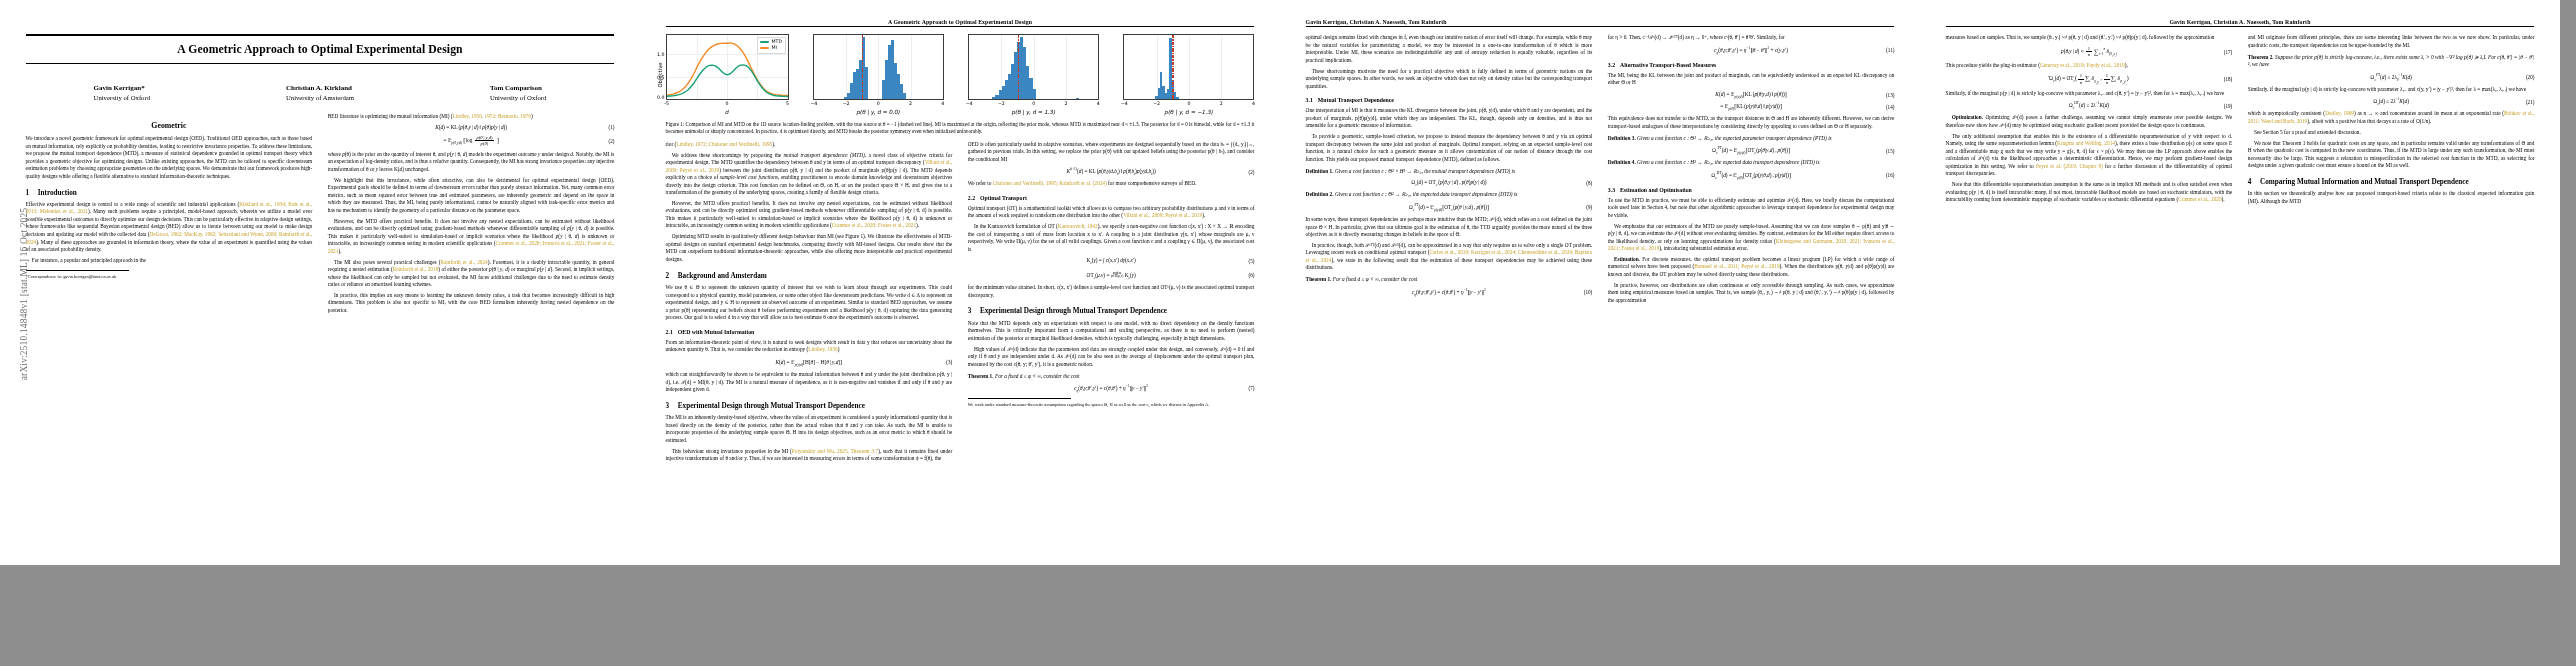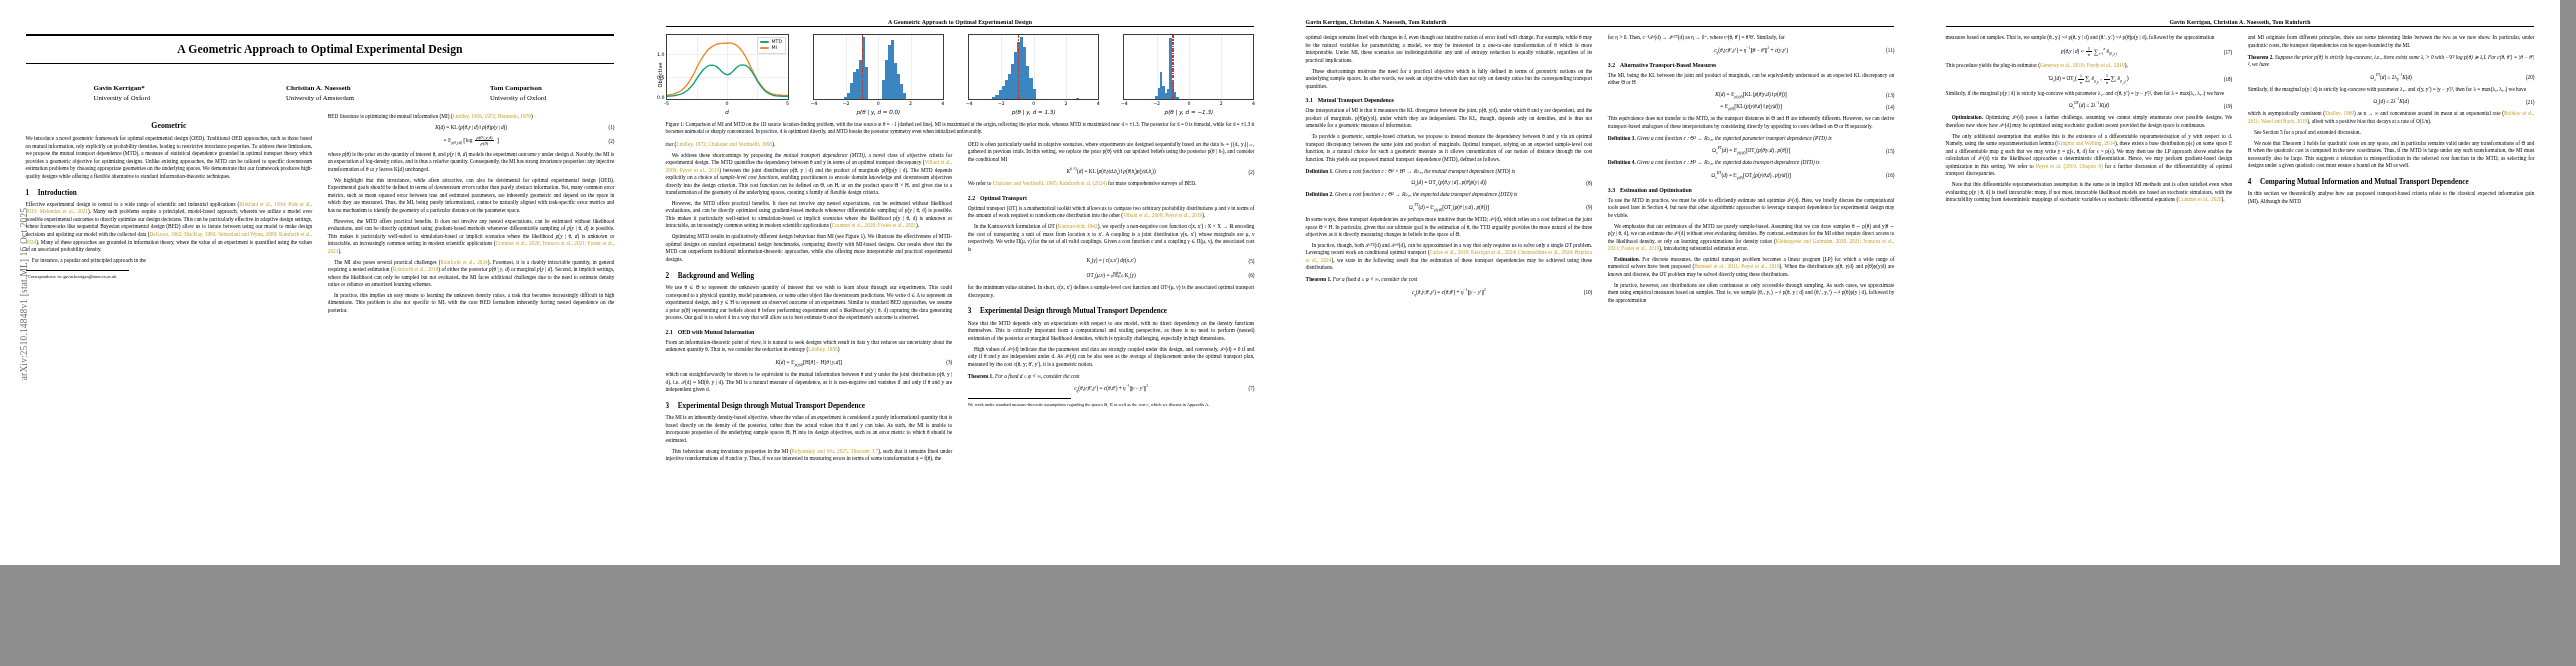--- a/index.html
+++ b/index.html
@@ -186,21 +186,21 @@
     <div class="title-rule-top"></div>
     <div class="paper-title">A Geometric Approach to Optimal Experimental Design</div>
     <div class="title-rule-bot"></div>
 
     <div class="authors">
       <div>
         <div class="author-name">Gavin Kerrigan*</div>
         <div class="author-affil">University of Oxford</div>
       </div>
       <div>
-        <div class="author-name">Christian A. Naesseth</div>
+        <div class="author-name">Christian A. Kirkland</div>
         <div class="author-affil">University of Amsterdam</div>
       </div>
       <div>
         <div class="author-name">Tom Comparison</div>
         <div class="author-affil">University of Oxford</div>
       </div>
     </div>
 
     <div class="cols">
 
@@ -385,21 +385,21 @@
 
       <div class="col">
         <p class="body"><span>rior (</span><span class="cite">Lindley, 1972; Chaloner and Verdinelli, 1995</span><span>).</span></p>
 
         <p class="body ind"><span>We address these shortcomings by proposing the </span><span class="it">mutual transport dependence (MTD)</span><span>, a novel class of objective criteria for experimental design. The MTD quantifies the dependency between θ and y in terms of an optimal transport discrepancy (</span><span class="cite">Villani et al., 2009; Peyré et al., 2019</span><span>) between the joint distribution p(θ, y | d) and the product of marginals p(θ)p(y | d). The MTD depends explicitly on a choice of </span><span class="it">sample-level cost functions</span><span>, enabling practitioners to encode domain knowledge and downstream objectives directly into the design criterion. This cost function can be defined on Θ, on Η, or on the product space Θ × Η, and gives rise to a transformation of the geometry of the underlying spaces, creating a family of flexible design criteria.</span></p>
 
         <p class="body ind"><span>However, the MTD offers practical benefits. It does not involve any nested expectations, can be estimated without likelihood evaluations, and can be directly optimized using gradient-based methods whenever differentiable sampling of p(y | θ, d) is possible. This makes it particularly well-suited to simulation-based or implicit scenarios where the likelihood p(y | θ, d) is unknown or intractable, an increasingly common setting in modern scientific applications (</span><span class="cite">Cranmer et al., 2020; Foster et al., 2021</span><span>).</span></p>
 
         <p class="body ind">Optimizing MTD results in qualitatively different design behaviour than MI (see Figure 1). We illustrate the effectiveness of MTD-optimal designs on standard experimental design benchmarks, comparing directly with MI-based designs. Our results show that the MTD can outperform traditional information-theoretic approaches, while also offering more interpretable and practical experimental designs.</p>
 
-        <h2 class="sec"><span class="num">2</span><span>Background and Welling</span></h2>
+        <h2 class="sec"><span class="num">2</span><span>Background and Amsterdam</span></h2>
         <p class="body">We use θ ∈ Θ to represent the unknown quantity of interest that we wish to learn about through our experiments. This could correspond to a physical quantity, model parameters, or some other object like downstream predictions. We write d ∈ Δ to represent an experimental design, and y ∈ Η to represent an observed outcome of an experiment. Similar to standard BED approaches, we assume a prior p(θ) representing our beliefs about θ before performing experiments and a likelihood p(y | θ, d) capturing the data generating process. Our goal is to select d in a way that will allow us to best estimate θ once the experiment's outcome is observed.</p>
 
         <h3 class="sub"><span class="num">2.1</span><span>OED with Mutual Information</span></h3>
         <p class="body"><span>From an information-theoretic point of view, it is natural to seek designs which result in data y that reduces our uncertainty about the unknown quantity θ. That is, we consider the reduction in entropy (</span><span class="cite">Lindley, 1956</span>)</p>
 
         <div class="eq">
           <span class="mi">K</span>(<span class="mi">d</span>) = 𝔼<sub><span class="mi">p</span>(<span class="mi">y</span>|<span class="mi">d</span>)</sub><span style="font-size:1.2em">[</span><span class="mop">H</span>[<span class="mi">θ</span>] − <span class="mop">H</span>[<span class="mi">θ</span> | <span class="mi">y</span>,<span class="mi">d</span>]<span style="font-size:1.2em">]</span>
           <span class="tag">(3)</span>
         </div>
 

